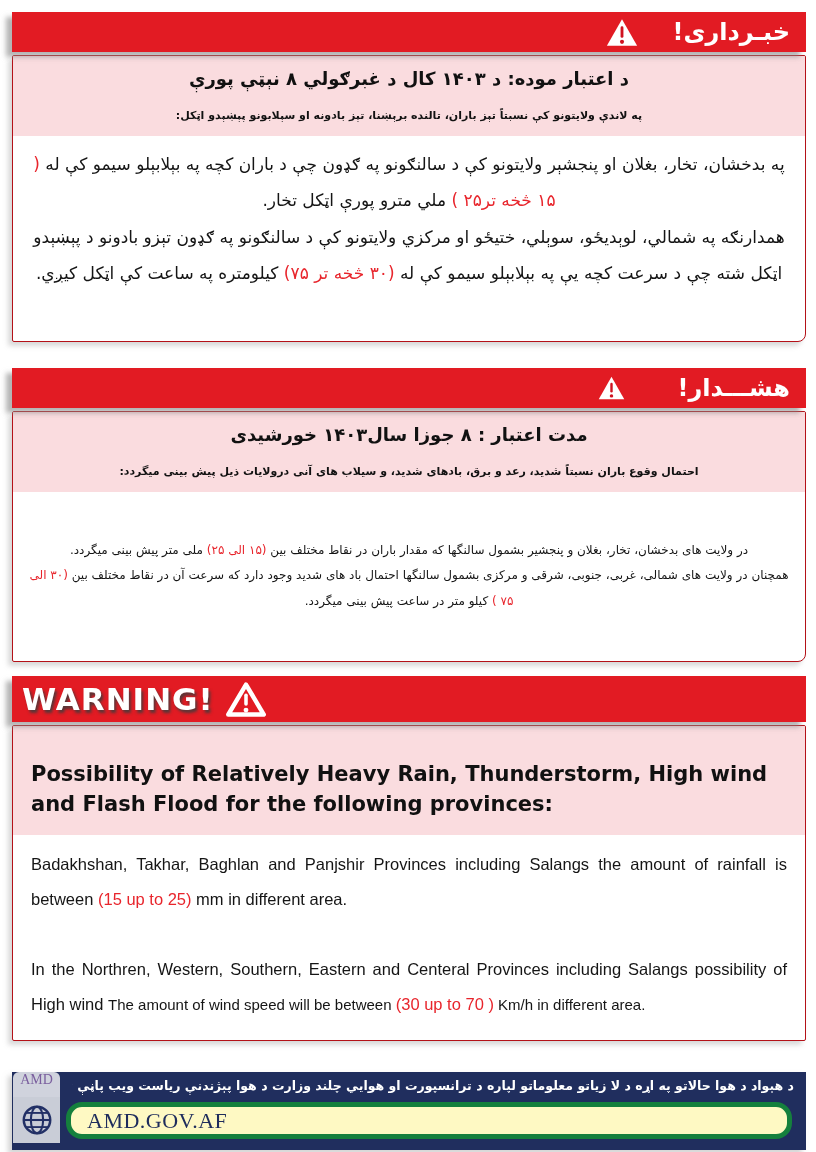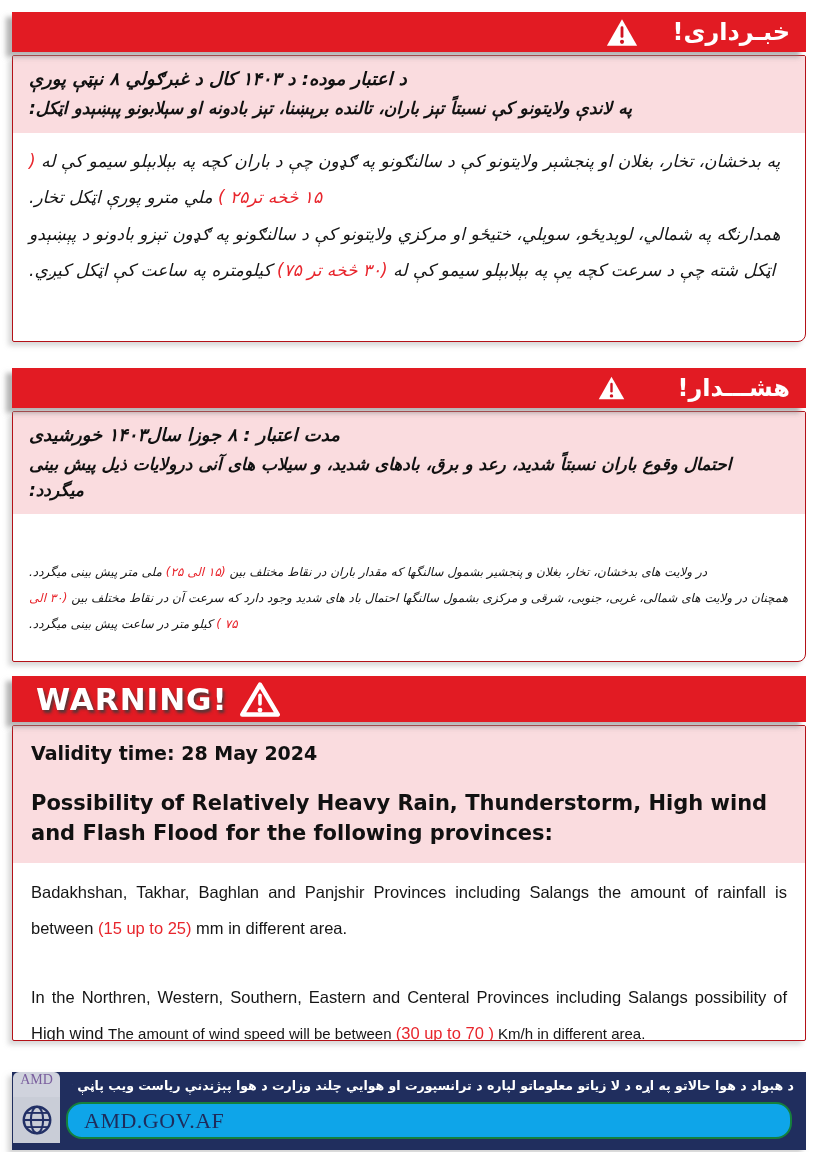--- a/index.html
+++ b/index.html
@@ -26,21 +26,21 @@
     font-weight: bold;
     font-size: 24px;
     line-height: 1;
     white-space: nowrap;
   }
   .banner .tri { width: 32px; height: 29px; }
   .banner.rtl .tri { margin-right: 34px; }
 
   .banner.en {
     height: 46px;
-    padding-left: 24px;
+    padding-left: 10px;
   }
   .banner.en .banner-title {
     font-size: 31px;
     letter-spacing: 1px;
     text-shadow: 2px 3px 3px rgba(60,60,60,0.85);
   }
   .banner.en .tri { width: 40px; height: 36px; margin-left: 12px; }
 
   
   .content-box {
@@ -48,23 +48,23 @@
     background: #ffffff;
     margin-top: 3px;
     border-radius: 2px 2px 8px 2px;
     box-shadow: -4px 4px 5px rgba(170,170,170,0.45);
     overflow: hidden;
   }
   .box-header {
     background: #fadcdf;
     padding: 9px 16px 11px 16px;
   }
-  .rtl-text { direction: rtl; text-align: left; font-style: italic; }
+  .rtl-text { direction: rtl; text-align: center; }
   .hdr-line1 { font-weight: bold; font-size: 18px; color: #111; line-height: 1.5; }
-  .hdr-line2 { font-weight: bold; font-size: 17px; color: #111; line-height: 1.5; margin-top: 4px; }
+  .hdr-line2 { font-weight: bold; font-size: 11px; color: #111; line-height: 1.5; margin-top: 16px; }
   .box-body { padding: 10px 16px 0 16px; font-size: 17px; color: #151515; }
   .box-body p { margin: 0; }
   .red { color: #e8252c; }
 
   .s1 .content-box { height: 287px; }
   .s1 .box-body { line-height: 2.15; }
   .s2 { margin-top: 26px; }
   .s2 .content-box { height: 251px; }
   .s2 .box-body { padding-top: 46px; font-size: 12px; line-height: 2.15; }
   .s3 { margin-top: 14px; }
@@ -120,22 +120,22 @@
     font-size: 12.5px;
     line-height: 1.6;
     white-space: nowrap;
     overflow: hidden;
   }
   .address-bar {
     position: absolute;
     left: 54px; right: 14px;
     top: 30px;
     height: 37px;
-    background: #0ea5e9;
-    border: 2px solid #15803d;
+    background: #fef9c3;
+    border: 5px solid #15803d;
     border-radius: 16px;
     display: flex;
     align-items: center;
     padding-left: 16px;
   }
   .address-text {
     font-family: "Liberation Serif", serif;
     font-size: 22px;
     color: #1e2c5c;
     letter-spacing: 0.5px;
@@ -193,21 +193,20 @@
     <div class="banner en">
       <span class="banner-title">WARNING!</span>
       <svg class="tri" viewBox="0 0 36 32">
         <path d="M18 3 L34 30 L2 30 Z" fill="#e21b23" stroke="#ffffff" stroke-width="4" stroke-linejoin="round"></path>
         <rect x="16.4" y="11" width="3.2" height="11" rx="1.6" fill="#ffffff"></rect>
         <circle cx="18" cy="26" r="2.2" fill="#ffffff"></circle>
       </svg>
     </div>
     <div class="content-box">
       <div class="box-header">
-        <div class="hdr-line1">Validity time: 28 May 2024</div>
         <div class="hdr-line2">Possibility of Relatively Heavy Rain, Thunderstorm, High wind and Flash Flood for the following provinces:</div>
       </div>
       <div class="box-body">
         <p><span>Badakhshan, Takhar, Baghlan and Panjshir Provinces including Salangs the amount of rainfall is between </span><span class="red">(15 up to 25)</span><span> mm in different area.</span></p>
         <p><span>In the Northren, Western, Southern, Eastern and Centeral Provinces including Salangs possibility of High wind </span><span class="seg-small">The amount of wind speed will be between </span><span class="red">(30 up to 70 )</span><span class="seg-small"> Km/h in different area.</span></p>
       </div>
     </div>
   </section>
 
 </div>

